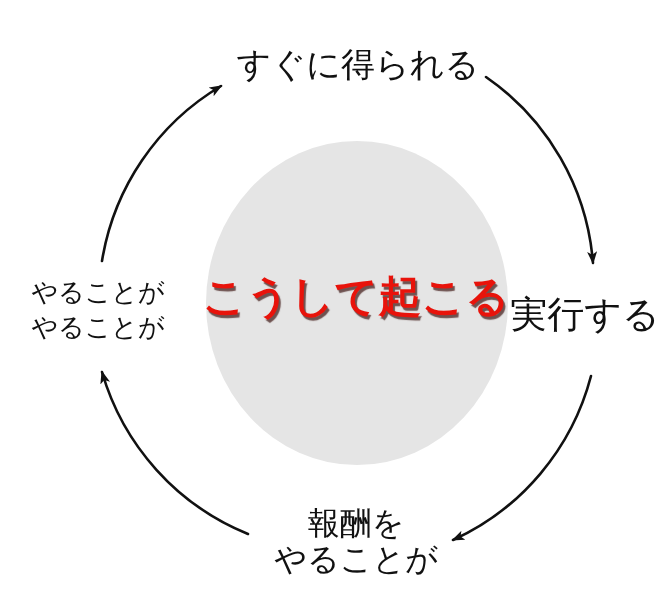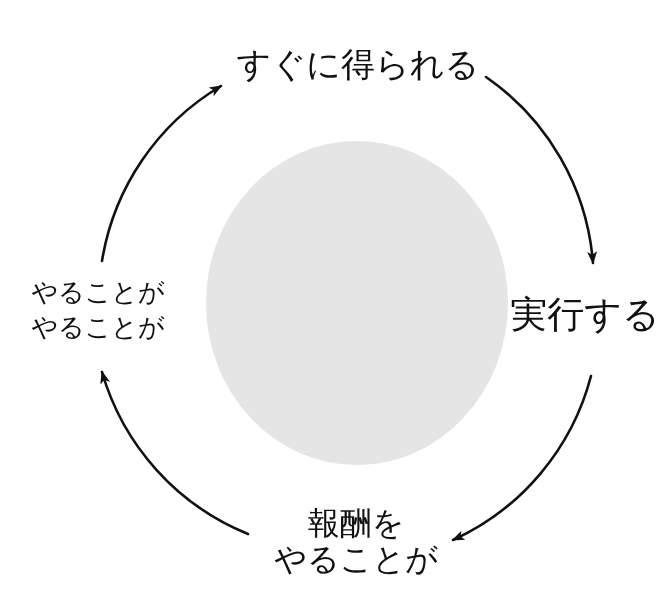--- a/index.html
+++ b/index.html
@@ -87,15 +87,16 @@
     <span>報酬を</span>
     <span>やることが</span>
   </div>
 
   <div class="node node-left">
     <span>やることが</span>
     <span>やることが</span>
   </div>
 
   <div class="node node-center">
+    <span>こうして起こる</span>
   </div>
 
 </div>
 
 </body></html>

